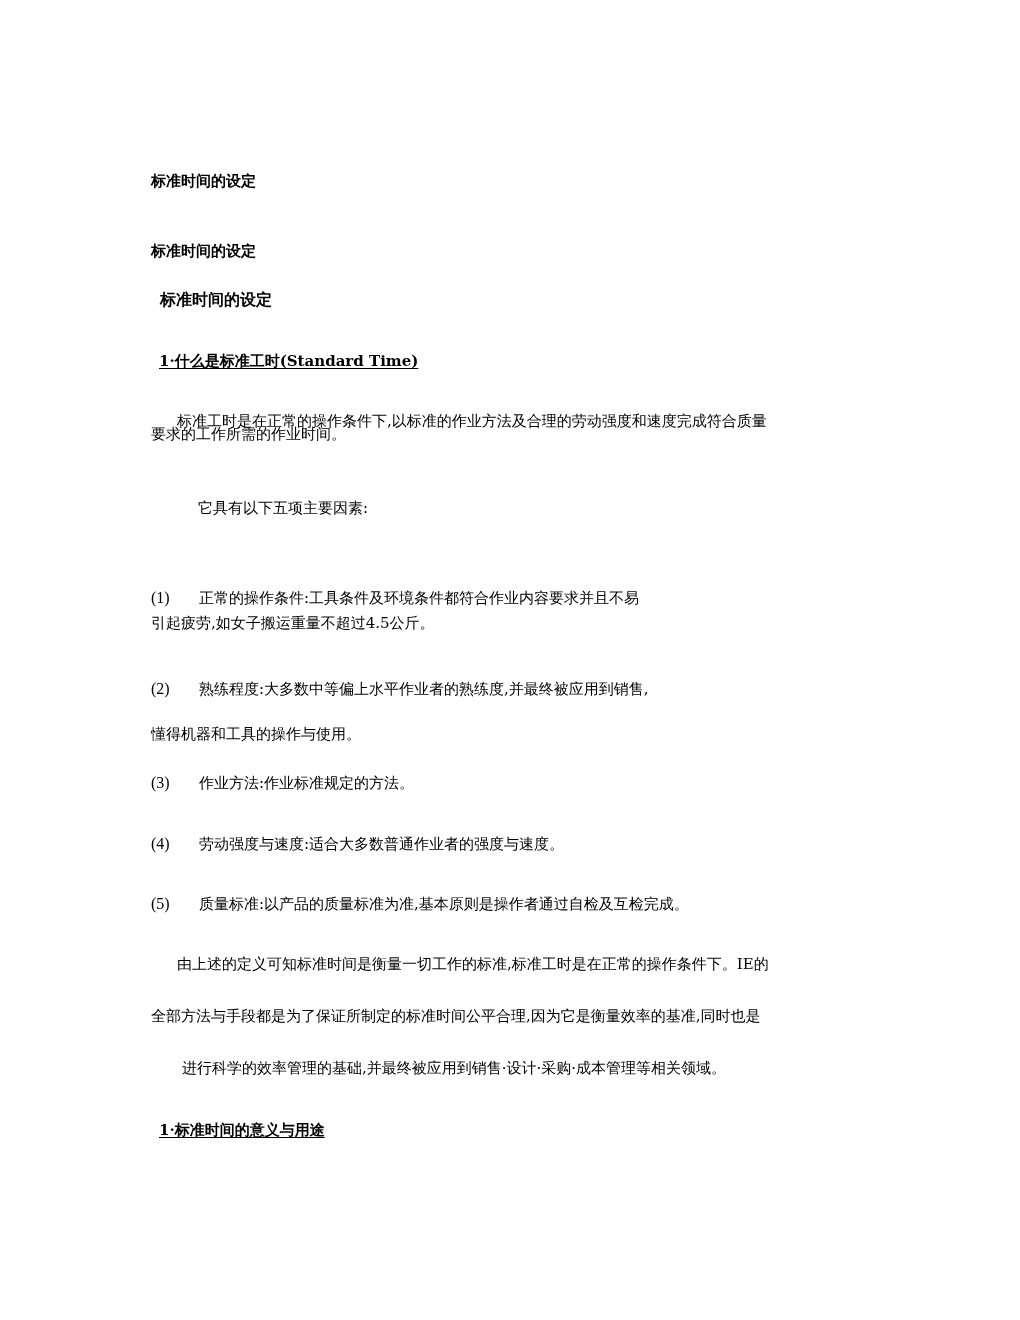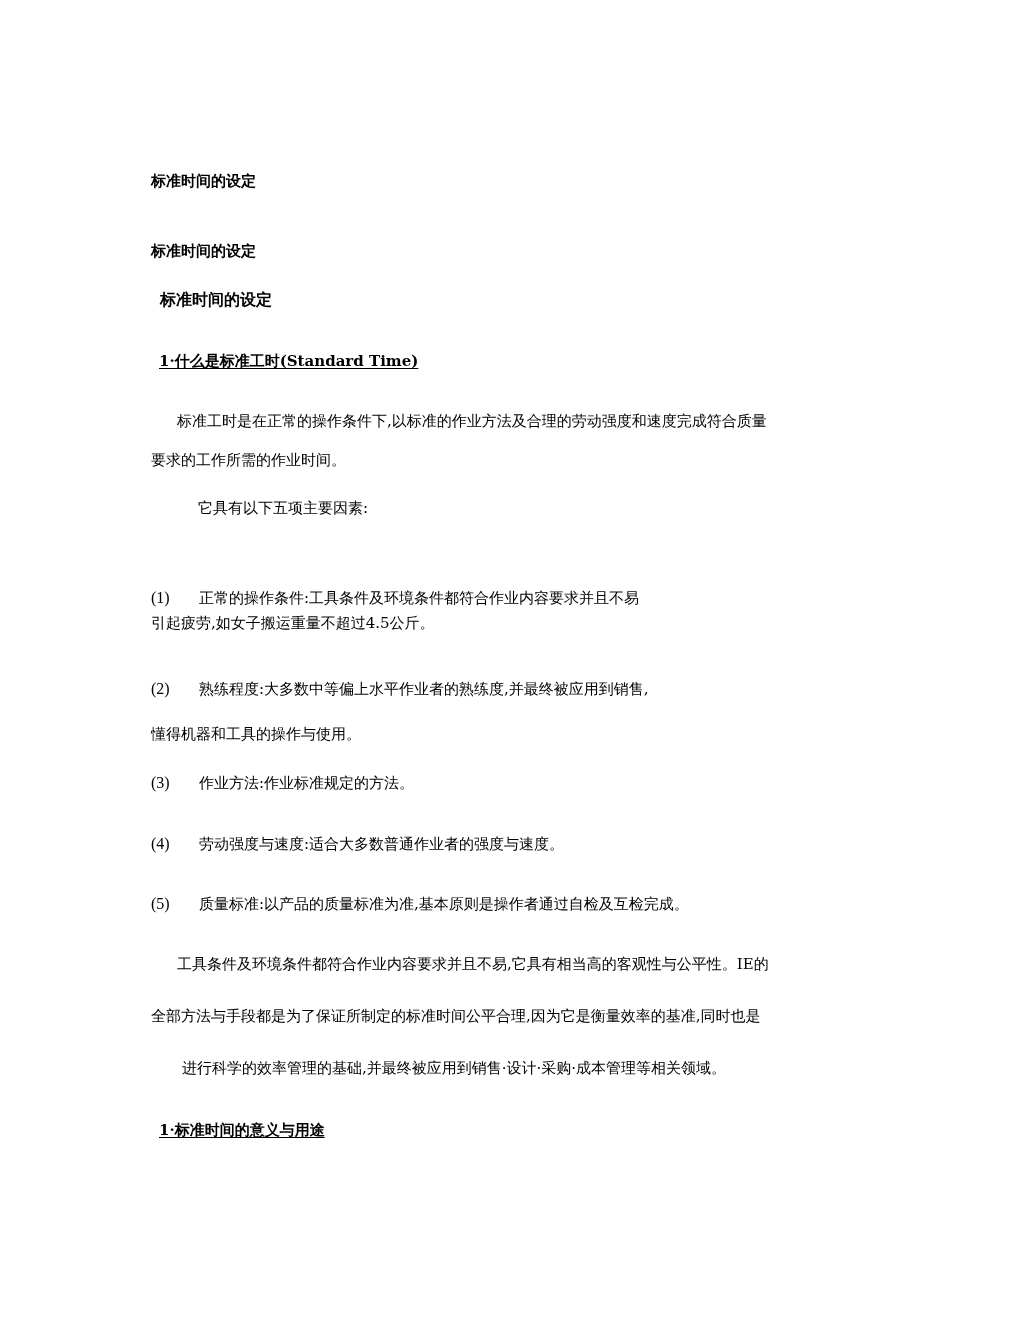--- a/index.html
+++ b/index.html
@@ -13,21 +13,21 @@
 </head>
 <body>
 
 <div>
   <div class="line bold" style="left:151px; top:171px;">标准时间的设定</div>
   <div class="line bold" style="left:151px; top:241px;">标准时间的设定</div>
   <div class="line bold" style="left:160px; top:290px; font-size:16px;">标准时间的设定</div>
   <div class="line bold ul" style="left:159px; top:351px;">1·什么是标准工时(Standard Time)</div>
 
   <div class="line" style="left:177px; top:411px;">标准工时是在正常的操作条件下,以标准的作业方法及合理的劳动强度和速度完成符合质量</div>
-  <div class="line" style="left:151px; top:450px;">要求的工作所需的作业时间。</div>
+  <div class="line" style="left:151px; top:424px;">要求的工作所需的作业时间。</div>
   <div class="line" style="left:177px; top:498px;margin-left:21px;">它具有以下五项主要因素:</div>
 
   <div class="line" style="left:151px; top:544px;margin-top:44px;">
     <span class="num">(1)</span><span>正常的操作条件:工具条件及环境条件都符合作业内容要求并且不易</span>
   </div>
   <div class="line" style="left:151px; top:613px;">引起疲劳,如女子搬运重量不超过4.5公斤。</div>
 
   <div class="line" style="left:151px; top:679px;">
     <span class="num">(2)</span><span>熟练程度:大多数中等偏上水平作业者的熟练度,并最终被应用到销售,</span>
   </div>
@@ -36,18 +36,18 @@
   <div class="line" style="left:151px; top:773px;">
     <span class="num">(3)</span><span>作业方法:作业标准规定的方法。</span>
   </div>
   <div class="line" style="left:151px; top:834px;">
     <span class="num">(4)</span><span>劳动强度与速度:适合大多数普通作业者的强度与速度。</span>
   </div>
   <div class="line" style="left:151px; top:894px;">
     <span class="num">(5)</span><span>质量标准:以产品的质量标准为准,基本原则是操作者通过自检及互检完成。</span>
   </div>
 
-  <div class="line" style="left:177px; top:954px;">工具条件及环境条件都符合作业内容要求并且不易,它具有相当高的客观性与公平性。IE的</div>
+  <div class="line" style="left:177px; top:954px;">由上述的定义可知标准时间是衡量一切工作的标准,标准工时是在正常的操作条件下。IE的</div>
   <div class="line" style="left:151px; top:1006px;">全部方法与手段都是为了保证所制定的标准时间公平合理,因为它是衡量效率的基准,同时也是</div>
   <div class="line" style="left:151px; top:1058px;margin-left:31px;">进行科学的效率管理的基础,并最终被应用到销售·设计·采购·成本管理等相关领域。</div>
 
   <div class="line bold ul" style="left:159px; top:1120px;">1·标准时间的意义与用途</div>
 </div>
 
 </body></html>

